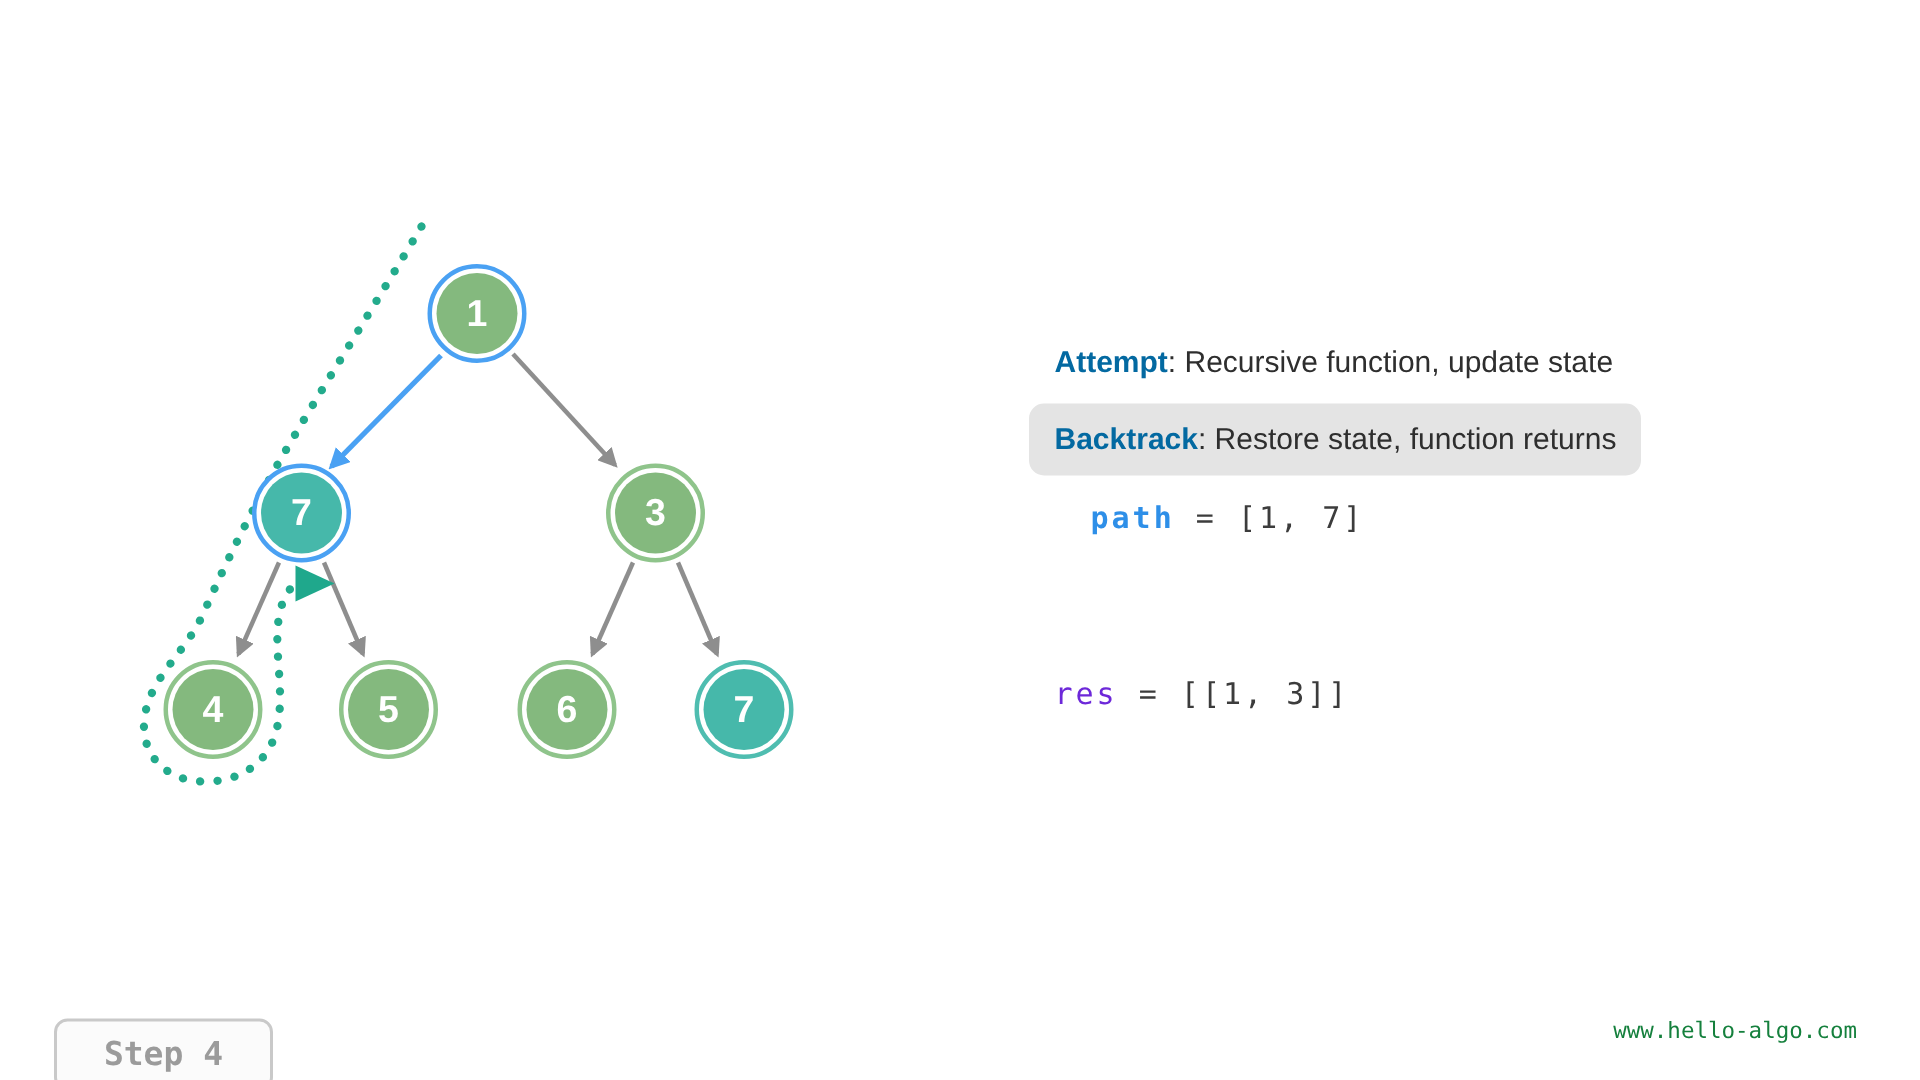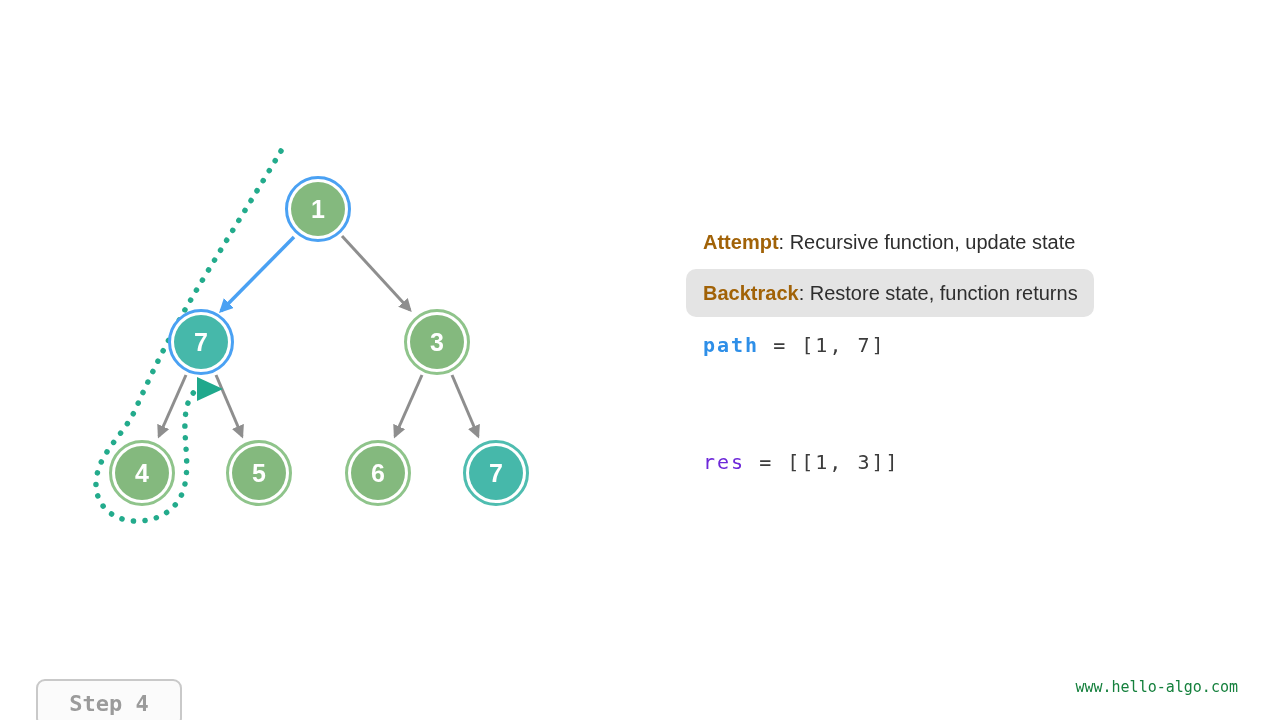--- a/index.html
+++ b/index.html
@@ -49,21 +49,21 @@
   .n6  { left: 345px; top: 440px; }
   .n7r { left: 463px; top: 440px; }
   
   .attempt-line {
     position: absolute;
     left: 703px; top: 231px;
     font-size: 20px;
     color: #2E2E2E;
     white-space: nowrap;
   }
-  .attempt-line b, .backtrack-box b { font-weight: bold; color: #a16207; }
+  .attempt-line b, .backtrack-box b { font-weight: bold; color: #0369a1; }
   .backtrack-box {
     position: absolute;
     left: 686px; top: 269px;
     width: 408px; height: 48px;
     background: #E4E4E4;
     border-radius: 10px;
     display: flex; align-items: center;
     padding-left: 17px;
     font-size: 20px;
     color: #2E2E2E;
@@ -71,21 +71,21 @@
   }
   .code-line {
     position: absolute;
     left: 703px;
     font-family: "DejaVu Sans Mono", monospace;
     font-size: 20px;
     letter-spacing: 2px;
     color: #3C3C3C;
     white-space: nowrap;
   }
-  .path-line { top: 333px; }
+  .path-line { top: 333px; margin-left: 24px; }
   .res-line  { top: 450px; }
   .var-path { color: #2E8FE8; font-weight: bold; }
   .var-res  { color: #6d28d9; font-weight: normal; }
   
   .step-badge {
     position: absolute;
     left: 36px; top: 643px;
     width: 146px; height: 48px;
     background: #FBFBFB;
     border: 2px solid #C9C9C9;

